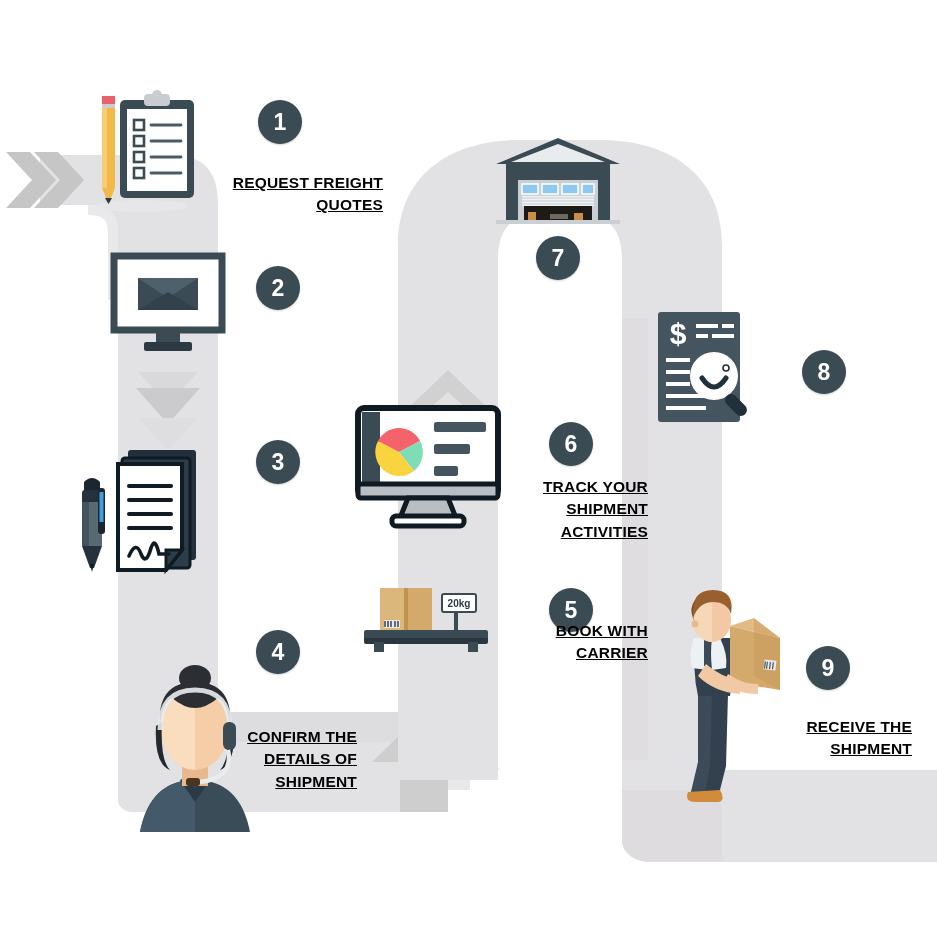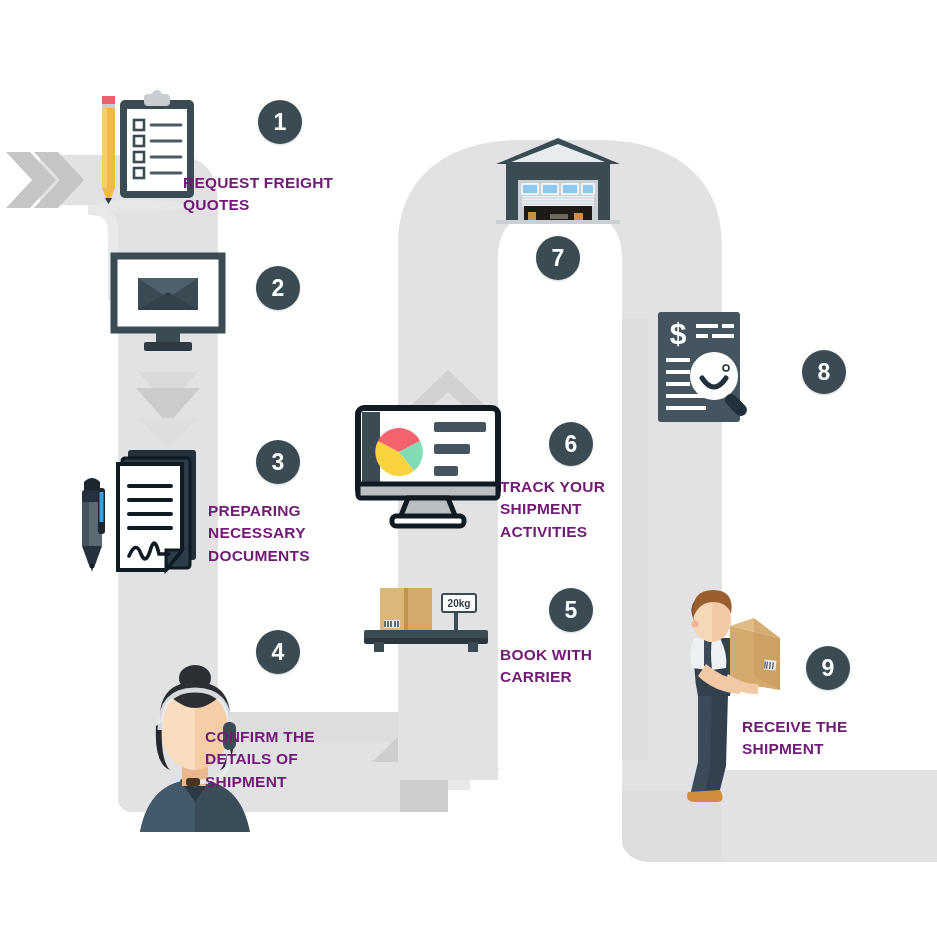--- a/index.html
+++ b/index.html
@@ -23,27 +23,28 @@
     color:#ffffff;
     font-size:23px;font-weight:bold;
     display:flex;align-items:center;justify-content:center;
     line-height:1;
     letter-spacing:0px;
     box-shadow:0 1px 2px rgba(0,0,0,.18);
   }
 
   .caption{
     position:absolute;z-index:6;
-    color:#701a75;
+    color:#000000;
     font-weight:bold;
     font-size:15.5px;
     line-height:1.45;
-    text-align:left;
+    text-align:right;
     letter-spacing:.2px;
     white-space:pre-line;
+    text-decoration:underline;
   }
 
   .art{position:absolute;z-index:4;}
 </style>
 </head>
 <body>
 
 <div id="stage">
 
   <svg id="ribbon" viewBox="0 0 937 937">
@@ -159,23 +160,20 @@
       <rect x="8" y="64" width="7" height="44" fill="#44535c"></rect>
       <rect x="24" y="50" width="7" height="46" rx="3" fill="#1c2630"></rect>
       <rect x="25.5" y="54" width="4" height="30" fill="#3f9fe0"></rect>
       <path d="M8 108 L28 108 L20 130 L16 130 Z" fill="#25323d"></path>
       <path d="M16 126 L20 126 L18 134 Z" fill="#101a22"></path>
     </g>
   </svg>
   <div class="badge" style="left: 256px; top: 440px;">
     <span>3</span>
   </div>
-  <div class="caption" style="left:208px;top:500px;width:152px;">PREPARING
-NECESSARY
-DOCUMENTS</div>
 
   <svg class="art" style="left:124px;top:662px;" width="142" height="170" viewBox="0 0 142 170">
 
     <path d="M16 170 q10 -52 55 -52 q45 0 55 52 Z" fill="#3a4c57"></path>
     <path d="M16 170 q10 -52 55 -52 l0 52 Z" fill="#44596a"></path>
     <path d="M56 118 L71 140 L86 118 L78 114 L71 126 L64 114 Z" fill="#2b3a45"></path>
 
     <rect x="58" y="98" width="26" height="26" fill="#eab88e"></rect>
 
     <ellipse cx="71" cy="66" rx="34" ry="42" fill="#f5cda6"></ellipse>
@@ -217,21 +215,21 @@
     <text x="101" y="27" font-family="'Liberation Sans',sans-serif" font-size="10" font-weight="bold" fill="#2d3a43" text-anchor="middle">20kg</text>
 
     <rect x="6" y="50" width="124" height="12" rx="2" fill="#3b4b54"></rect>
     <rect x="6" y="58" width="124" height="6" rx="2" fill="#2a373f"></rect>
     <rect x="16" y="62" width="10" height="10" fill="#3b4b54"></rect>
     <rect x="110" y="62" width="10" height="10" fill="#3b4b54"></rect>
   </svg>
   <div class="badge" style="left: 549px; top: 588px;">
     <span>5</span>
   </div>
-  <div class="caption" style="left:500px;top:644px;width:148px;">BOOK WITH
+  <div class="caption" style="left:500px;top:620px;width:148px;">BOOK WITH
 CARRIER</div>
 
   <svg class="art" style="left:352px;top:404px;" width="152" height="130" viewBox="0 0 152 130">
     <rect x="6" y="4" width="140" height="88" rx="6" fill="#ffffff" stroke="#101a22" stroke-width="6"></rect>
     <rect x="10" y="8" width="18" height="80" fill="#3b4b54"></rect>
 
     <g transform="translate(47,48)">
       <path d="M0 0 L0 -24 A24 24 0 0 1 21 -11 Z" fill="#f4636b"></path>
       <path d="M0 0 L21 -11 A24 24 0 0 1 15 19 Z" fill="#7fdcb4"></path>
       <path d="M0 0 L15 19 A24 24 0 0 1 -21 -11 Z" fill="#f9d43f"></path>

